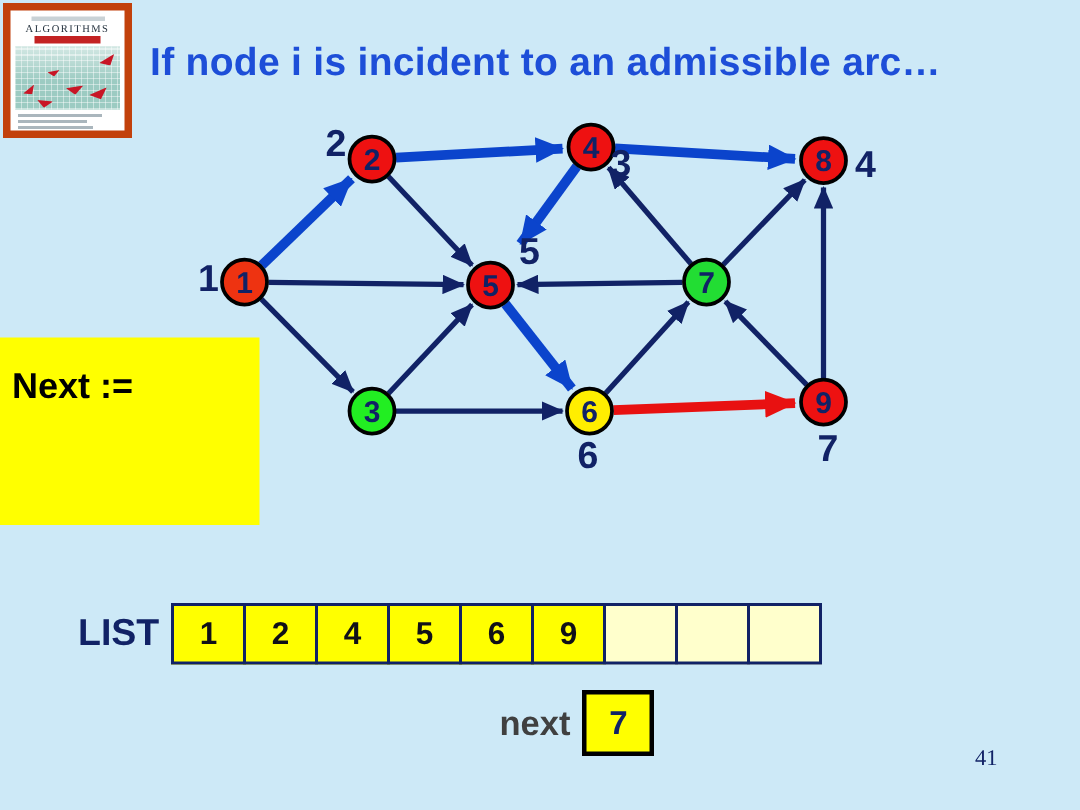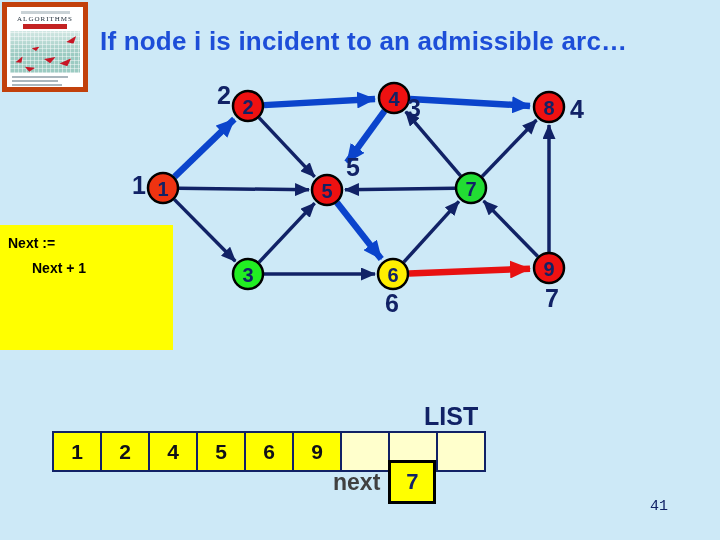--- a/index.html
+++ b/index.html
@@ -27,43 +27,43 @@
   .cover-bottomtext div{height:2px;background:#aab6bd;margin:2px 2px;}
   
   .slide-title{position:absolute;left:100px;top:26px;z-index:2;
     font-size:26px;font-weight:bold;color:#1d4ed8;letter-spacing:.2px;white-space:nowrap;}
   
   .graph{position:absolute;left:0;top:0;z-index:1;}
   .node-num{font-family:"Liberation Sans",sans-serif;font-size:20px;font-weight:bold;fill:#112266;}
   .outer-label{font-family:"Liberation Sans",sans-serif;font-size:25px;font-weight:bold;fill:#112266;}
   
   .instr{position:absolute;left:0;top:225px;width:173px;height:125px;background:#ffff00;
-    box-sizing:border-box;padding:6px 4px 0 8px;z-index:2;
-    font-size:14px;font-weight:bold;color:#000;line-height:25px;}
+    box-sizing:border-box;padding:20px 4px 0 8px;z-index:2;
+    font-size:24px;font-weight:bold;color:#000;line-height:25px;}
   .instr .indent{margin-left:24px;}
   .instr .gap{margin-top:6px;}
   
-  .list-row{position:absolute;left:52px;top:402px;display:flex;align-items:flex-end;z-index:2;flex-direction:column;}
+  .list-row{position:absolute;left:52px;top:402px;display:flex;align-items:center;z-index:2;}
   .list-label{font-size:25px;font-weight:bold;color:#112266;margin-right:10px;width:52px;}
   .cells{display:flex;}
   .cell{width:46px;height:37px;border:2px solid #112266;margin-left:-2px;
     display:flex;align-items:center;justify-content:center;
     font-size:21px;font-weight:bold;color:#101018;}
   .cell.first{margin-left:0;}
   .cell.filled{background:#ffff00;}
   .cell.empty{background:#ffffcc;}
   
   .next-row{position:absolute;left:333px;top:460px;display:flex;align-items:flex-end;z-index:2;}
   .next-label{font-size:23px;font-weight:bold;color:#404040;margin:0 8px 8px 0;}
   .next-box{width:42px;height:38px;background:#ffff00;border:3px solid #000;
     display:flex;align-items:center;justify-content:center;
     font-size:22px;font-weight:bold;color:#112266;}
   
   .page-num{position:absolute;left:650px;top:498px;z-index:2;
-    font-family:Liberation Mono, monospace;font-size:15px;color:#112266;}
+    font-family:Liberation Serif, serif;font-size:15px;color:#112266;}
 </style>
 </head>
 <body>
 
 <div class="cover">
   <div class="cover-pretitle"></div>
   <div class="cover-title">ALGORITHMS</div>
   <div class="cover-redbar"></div>
   <div class="cover-art">
     <div class="bird" style="left:56px;top:6px;transform:rotate(-12deg);"></div>
@@ -133,21 +133,20 @@
     <text x="224" y="104" text-anchor="middle" class="outer-label">2</text>
     <text x="414" y="117" text-anchor="middle" class="outer-label">3</text>
     <text x="577" y="118" text-anchor="middle" class="outer-label">4</text>
     <text x="353" y="176" text-anchor="middle" class="outer-label">5</text>
     <text x="392" y="312" text-anchor="middle" class="outer-label">6</text>
     <text x="552" y="307" text-anchor="middle" class="outer-label">7</text>
   </svg>
 
 <div class="instr">
   <div>Next :=</div>
-  <div class="indent">Next + 1</div>
 </div>
 
 <div class="list-row">
   <div class="list-label">LIST</div>
   <div class="cells">
       <div class="cell filled first">1</div>
       <div class="cell filled">2</div>
       <div class="cell filled">4</div>
       <div class="cell filled">5</div>
       <div class="cell filled">6</div>

